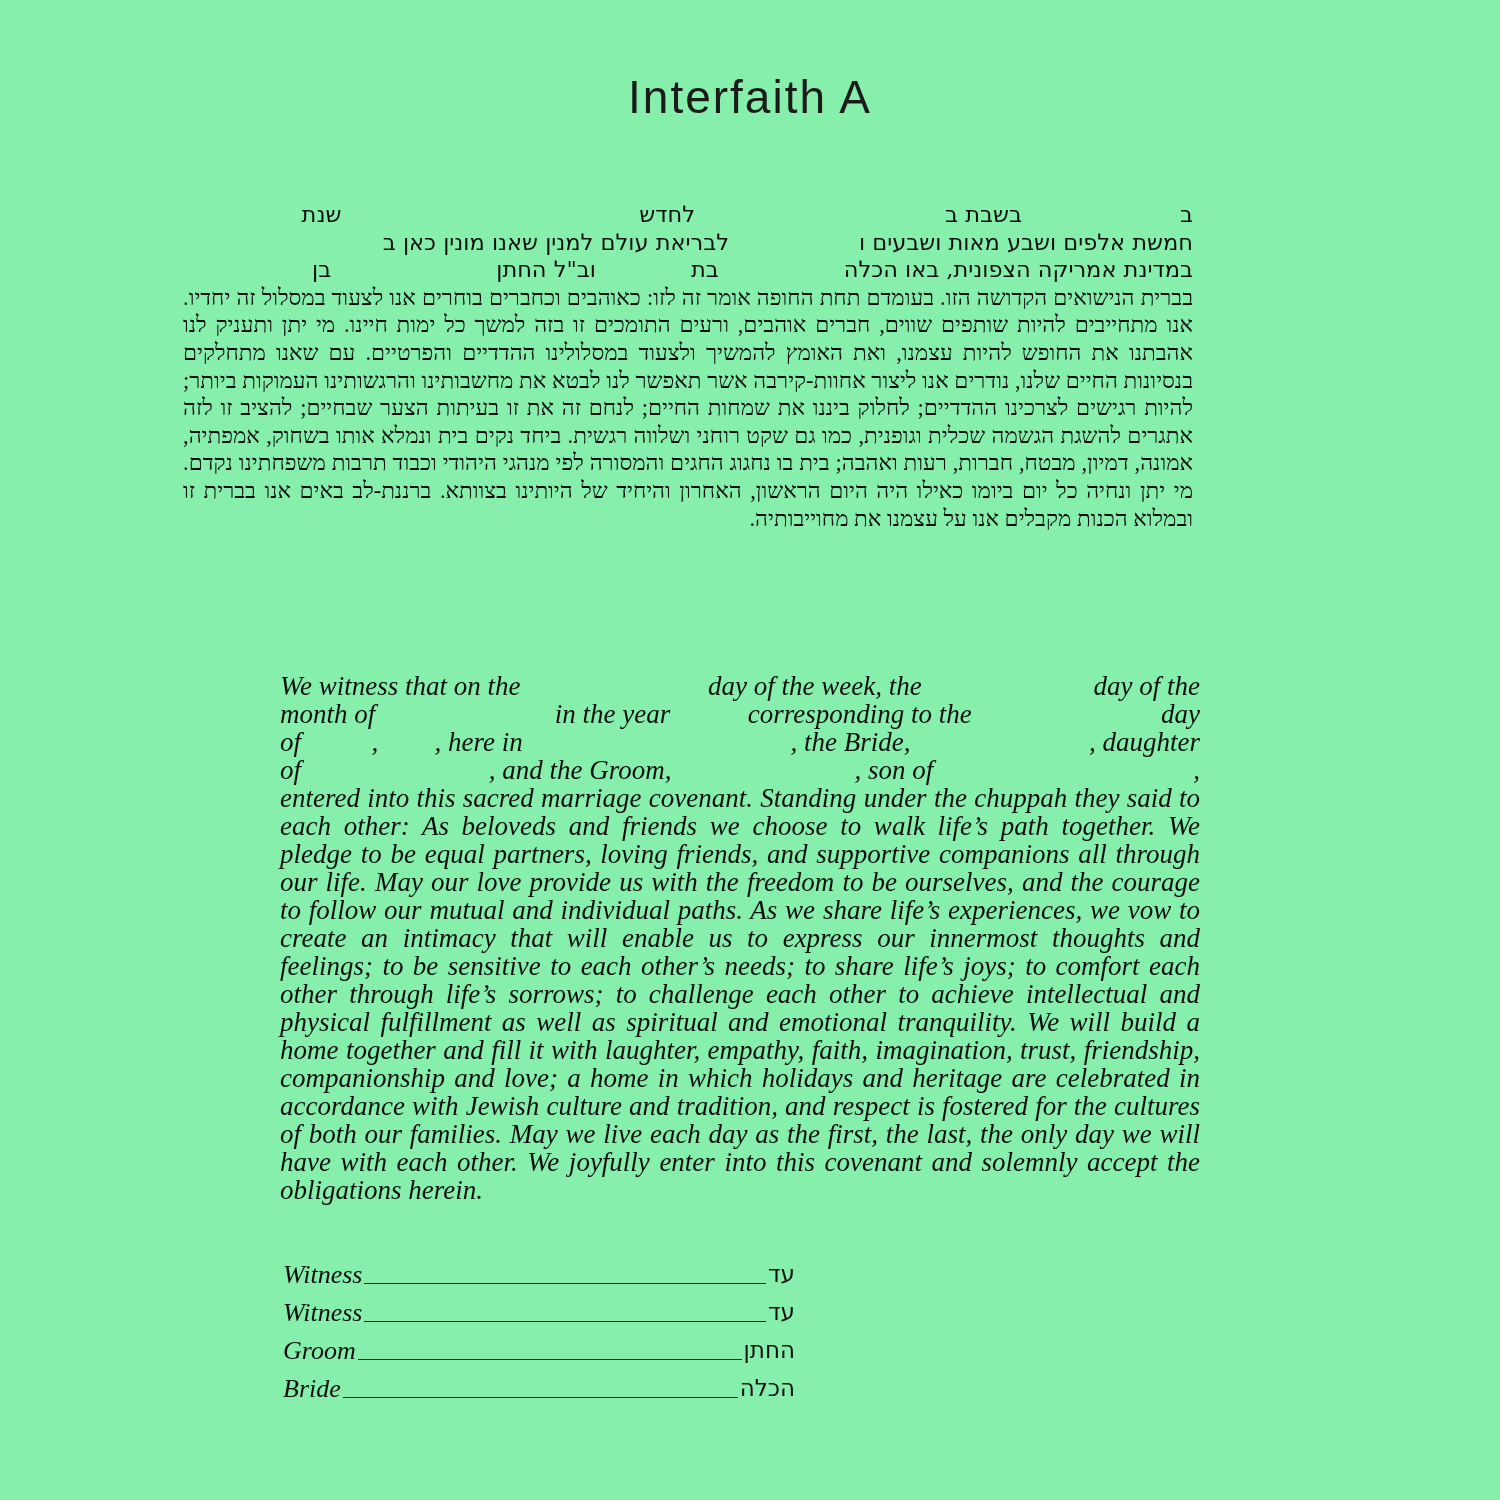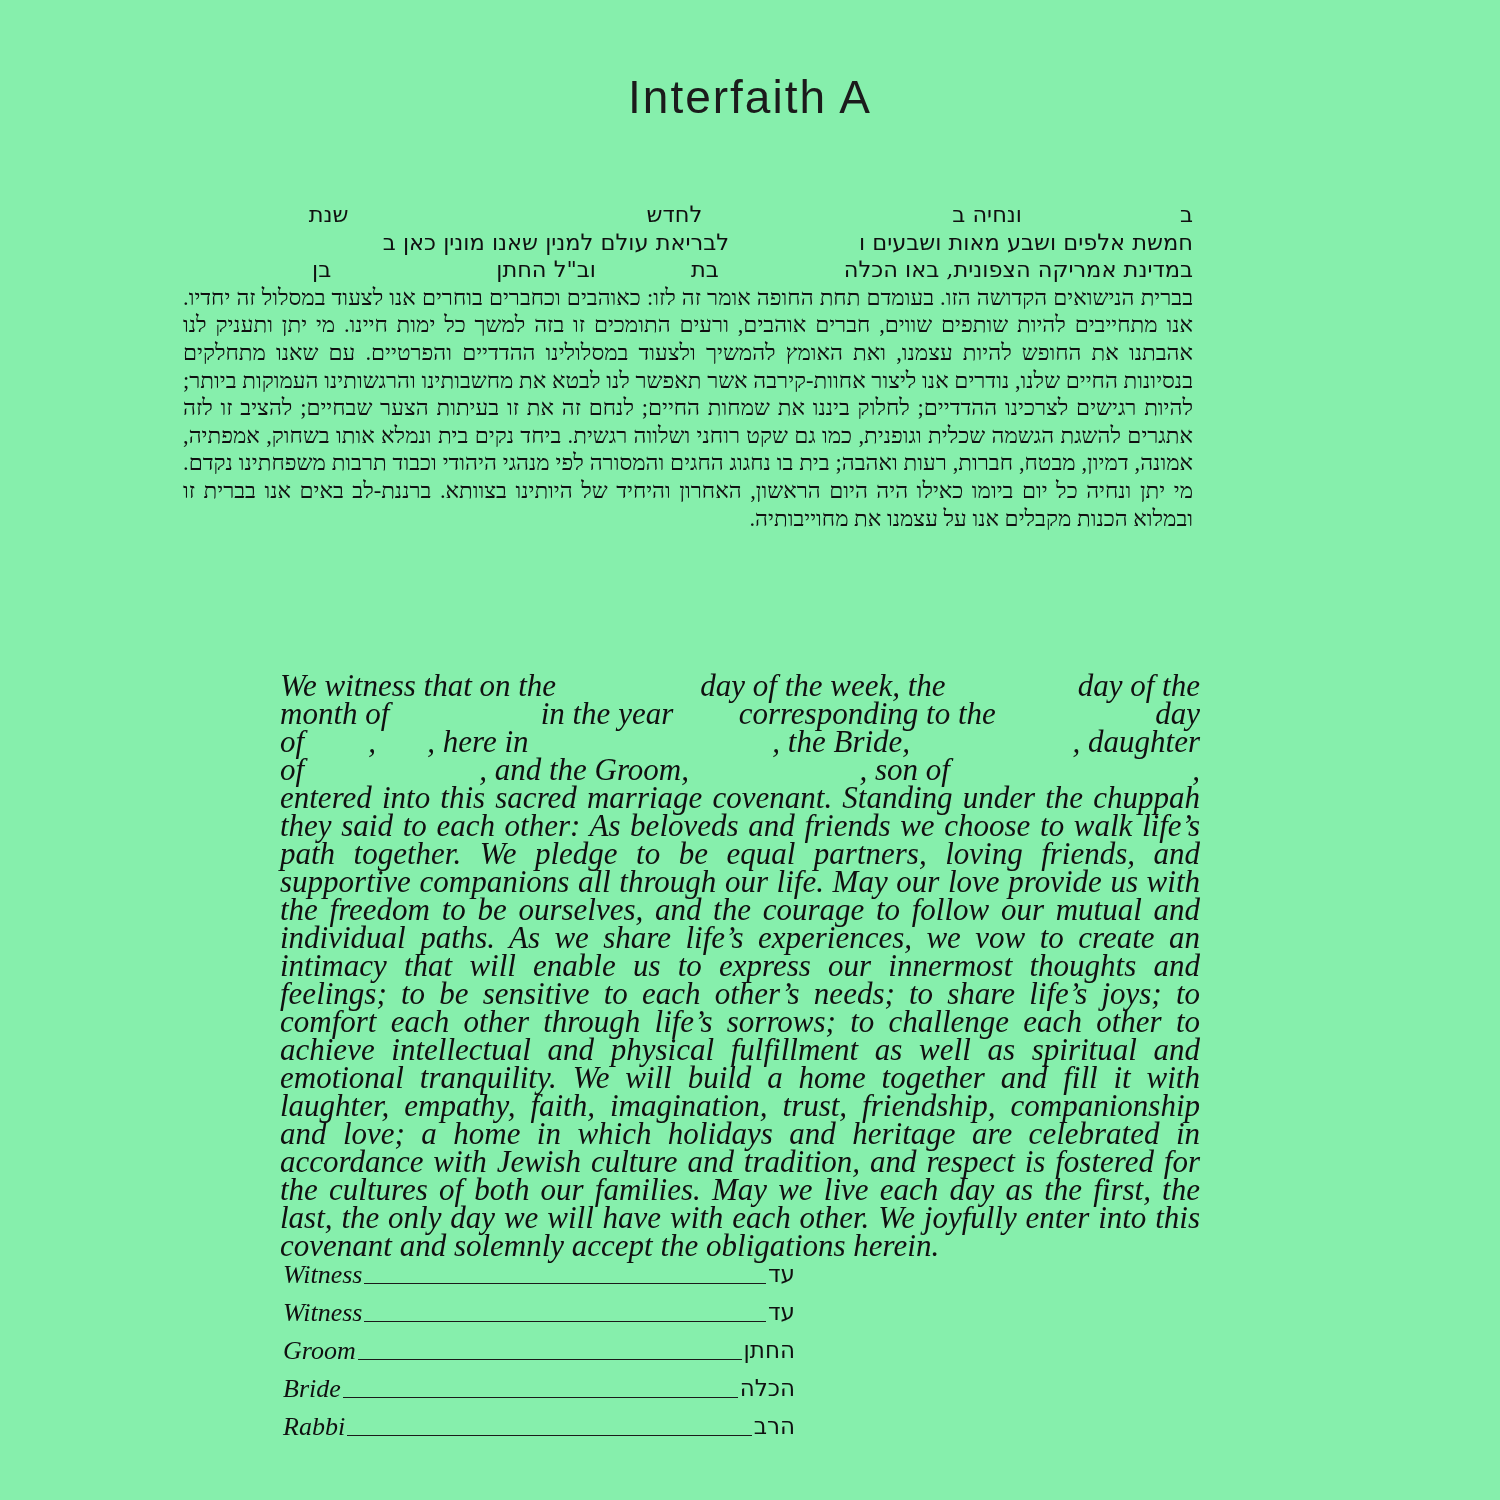--- a/index.html
+++ b/index.html
@@ -24,21 +24,21 @@
     font-size:22.5px; line-height:27.6px; color:#101010;
   }
   .h-line { display:flex; align-items:baseline; }
   .gap { display:inline-block; flex-shrink:0; }
   .h-body { text-align:justify; text-align-last:right;font-family:Liberation Serif, serif; }
 
   
   .english {
     position:absolute; left:280px; top:672px; width:920px;
     font-family:"Liberation Serif", serif;
-    font-style:italic; font-size:31px; line-height:28px; color:#101010;
+    font-style:italic; font-size:27px; line-height:28px; color:#101010;
   }
   .e-line { display:flex; align-items:baseline; }
   .e-line .fgap { display:inline-block; }
   .e-body { text-align:justify; }
 
   
   .sigs { position:absolute; left:283px; top:1250px; width:512px; }
   .sig-row { display:flex; align-items:flex-end; height:38px; }
   .sig-en {
     font-family:"Liberation Serif", serif; font-style:italic;
@@ -58,21 +58,21 @@
 <body>
 
 <div class="page">
 
   <div class="title">Interfaith A</div>
 
   <div class="hebrew">
     <div class="h-line">
       <span>ב</span>
       <span class="gap" style="width:158px"></span>
-      <span>ונחיה ב</span>
+      <span>בשבת ב</span>
       <span class="gap" style="width:250px"></span>
       <span>לחדש</span>
       <span class="gap" style="width:298px"></span>
       <span>שנת</span>
     </div>
     <div class="h-line">
       <span>חמשת אלפים ושבע מאות ושבעים ו</span>
       <span class="gap" style="width:130px"></span>
       <span>לבריאת עולם למנין שאנו מונין כאן ב</span>
     </div>
@@ -142,20 +142,15 @@
     <div class="sig-row">
       <span class="sig-en">Groom</span>
       <span class="sig-line"></span>
       <span class="sig-he">החתן</span>
     </div>
     <div class="sig-row">
       <span class="sig-en">Bride</span>
       <span class="sig-line"></span>
       <span class="sig-he">הכלה</span>
     </div>
-    <div class="sig-row">
-      <span class="sig-en">Rabbi</span>
-      <span class="sig-line"></span>
-      <span class="sig-he">הרב</span>
-    </div>
   </div>
 
 </div>
 
 </body></html>

